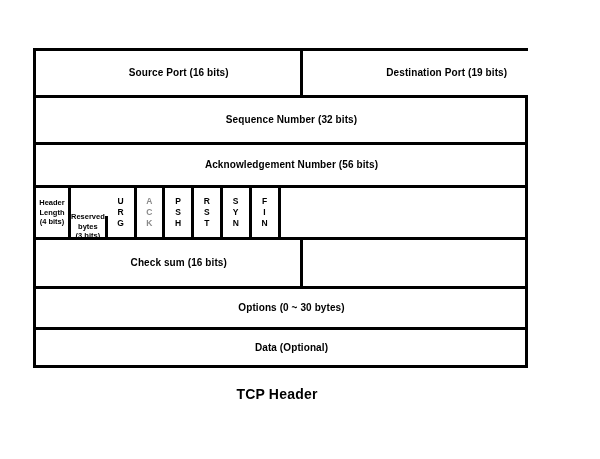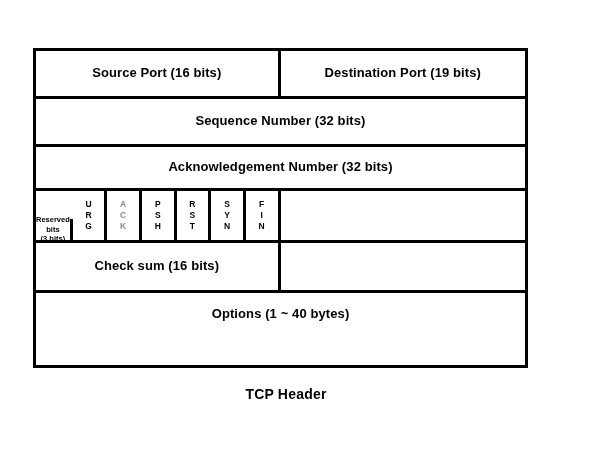--- a/index.html
+++ b/index.html
@@ -54,26 +54,27 @@
   .row-check      { height: 50px; }
   .row-options    { height: 42px; }
   .row-data       { height: 36px; }
 
   .cell {
     box-sizing: border-box;
     display: flex;
     align-items: center;
     justify-content: center;
     text-align: center;
-    font-size: 13px;
+    font-size: 10px;
     font-weight: bold;
     letter-spacing: 0.1px;
     line-height: 1.15;
     background: #ffffff;
     overflow: visible;
+    margin-left: 22px;
   }
 
   .half {
     width: 50%;
     flex: 0 0 50%;
   }
   .cell-div { border-right: 3px solid #000000; }
   .full { width: 100%; flex: 1 1 auto; text-align: center; }
 
   
@@ -127,21 +128,21 @@
     line-height: 1.28;
     text-align: center;
     letter-spacing: 0.2px;
   }
   .vletters span { display: block; }
   .ack-gray { color: #8a8a8a; }
 
   
   .caption {
     position: absolute;
-    left: 16px;
+    left: 7px;
     top: 386px;
     width: 540px;
     text-align: center;
     font-size: 14px;
     font-weight: bold;
     letter-spacing: 0.2px;
     color: #000000;
   }
 </style>
 </head>
@@ -154,31 +155,38 @@
     <div class="row row-ports">
       <div class="cell half cell-div">Source Port (16 bits)</div>
       <div class="cell half">Destination Port (19 bits)</div>
     </div>
 
     <div class="row row-seq">
       <div class="cell full">Sequence Number (32 bits)</div>
     </div>
 
     <div class="row row-ack">
-      <div class="cell full">Acknowledgement Number (32 bits)</div>
+      <div class="cell full">Acknowledgement Number (56 bits)</div>
     </div>
 
     <div class="row row-flags">
       <div class="flag-left">
 
+        <div class="bitsmall bit-hlen">
+          <div>
+            <div>Header</div>
+            <div>Length</div>
+            <div>(4 bits)</div>
+          </div>
+        </div>
 
         <div class="bitsmall bit-resv">
           <div>
             <div>Reserved</div>
-            <div>bits</div>
+            <div>bytes</div>
             <div>(3 bits)</div>
           </div>
         </div>
 
         <div class="flagbit">
           <div class="vletters">
             <span>U</span>
             <span>R</span>
             <span>G</span>
           </div>
@@ -226,21 +234,24 @@
 
       </div>
 
     </div>
 
     <div class="row row-check">
       <div class="cell half cell-div">Check sum  (16 bits)</div>
     </div>
 
     <div class="row row-options">
-      <div class="cell full">Options (1 ~ 40 bytes)</div>
-    </div>
-
+      <div class="cell full">Options (0 ~ 30 bytes)</div>
+    </div>
+
+    <div class="row row-data">
+      <div class="cell full">Data (Optional)</div>
+    </div>
 
   </div>
 
   <div class="caption">TCP Header</div>
 
 </div>
 
 </body></html>

